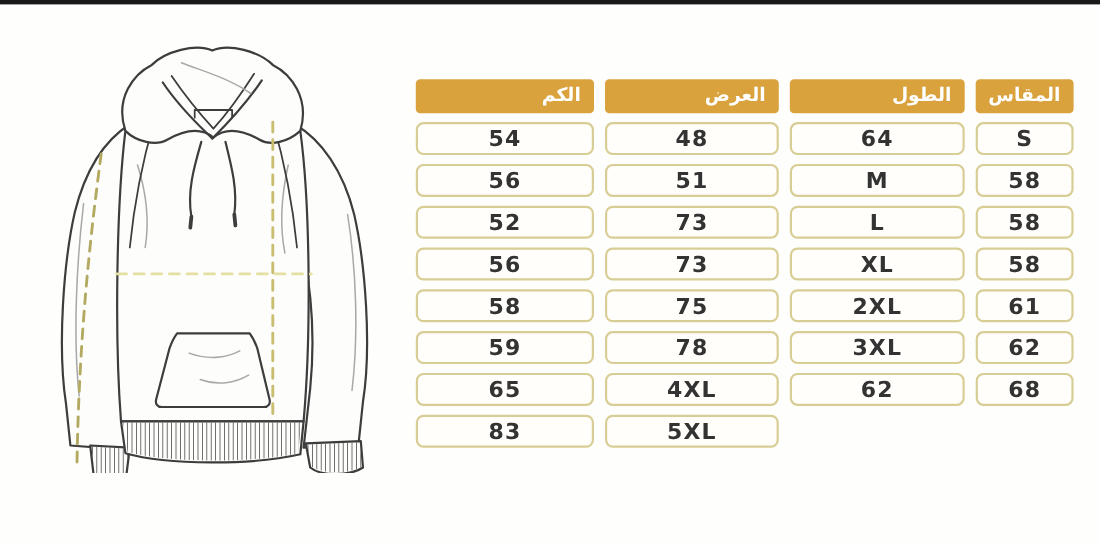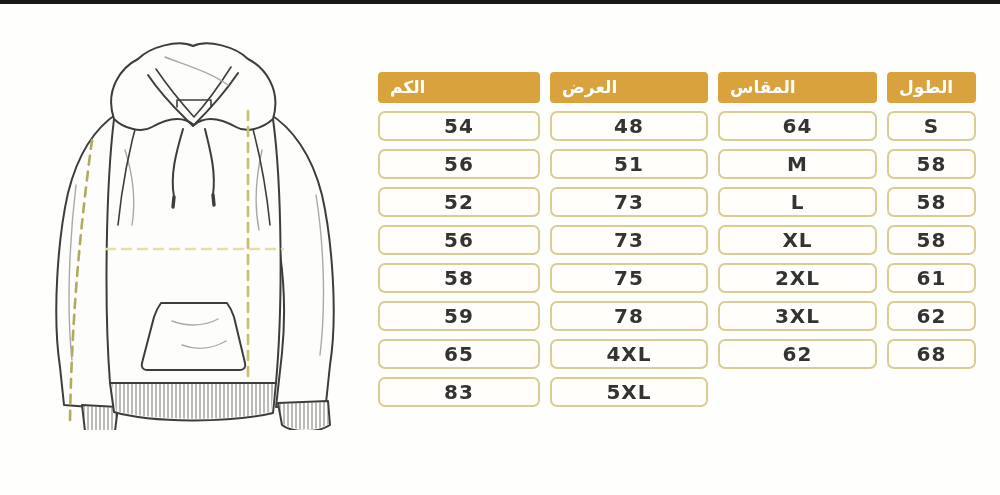--- a/index.html
+++ b/index.html
@@ -37,21 +37,21 @@
     column-gap: 10px;
     row-gap: 8px;
   }
   .size-table .th {
     background: var(--header-bg, #d9a23c);
     color: var(--header-text, #ffffff);
     border-radius: 4px;
     font-size: 17px;
     font-weight: bold;
     direction: rtl;
-    text-align: left;
+    text-align: right;
     padding: 0 12px;
     line-height: 30px;
     box-sizing: border-box;
   }
   .size-table .td {
     background: var(--cell-bg, #fffefa);
     border: 2px solid var(--cell-border, #d9cd96);
     border-radius: 7px;
     box-sizing: border-box;
     display: flex;
@@ -123,22 +123,22 @@
     </g>
 
     <path stroke="var(--dash-width)" stroke-width="2.6" stroke-dasharray="9 7" d="M 76 234 L 253 234"></path>
     <path stroke="var(--dash-length)" stroke-width="2.6" stroke-dasharray="9 7" d="M 218 96 L 218 362"></path>
     <path stroke="var(--dash-sleeve)" stroke-width="2.6" stroke-dasharray="9 7" d="M 62 125 C 52 200, 42 290, 40 405"></path>
   </svg>
 
   <div class="size-table" id="size-table">
       <div class="th">الكم</div>
       <div class="th">العرض</div>
+      <div class="th">الطول</div>
       <div class="th">المقاس</div>
-      <div class="th">الطول</div>
       <div class="td">54</div>
       <div class="td">48</div>
       <div class="td">64</div>
       <div class="td">S</div>
       <div class="td">56</div>
       <div class="td">51</div>
       <div class="td">M</div>
       <div class="td">58</div>
       <div class="td">52</div>
       <div class="td">73</div>

